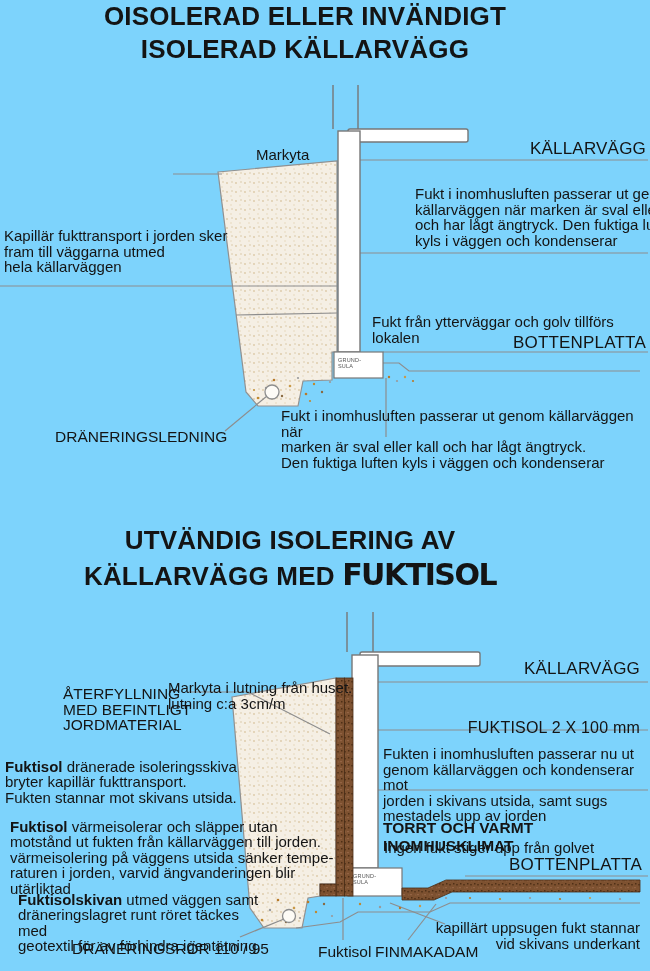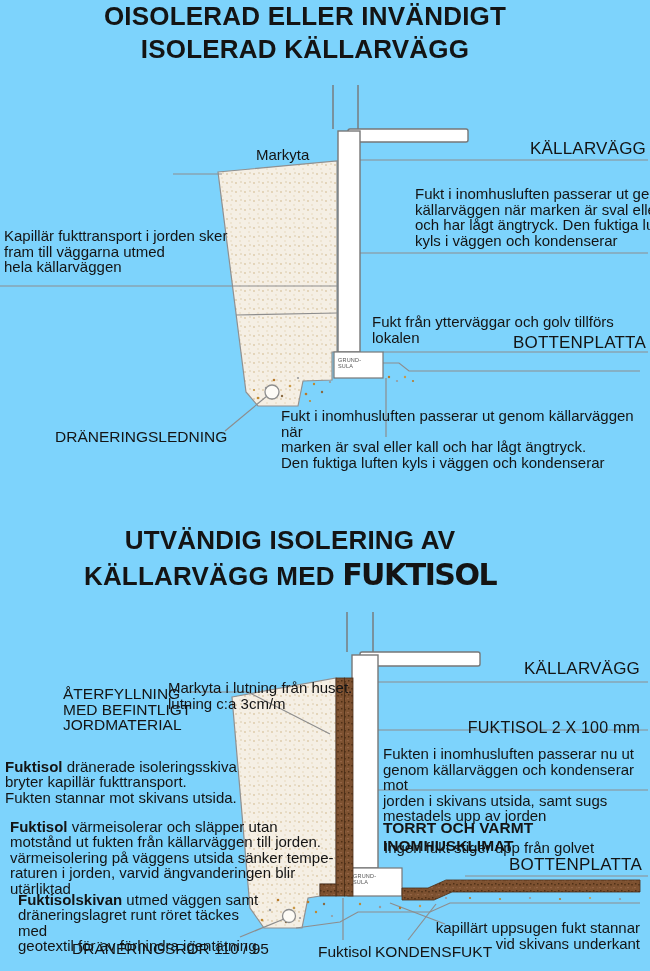--- a/index.html
+++ b/index.html
@@ -215,18 +215,18 @@
 
   <div class="abs big right" style="right:8px;top:856px;width:220px;">BOTTENPLATTA</div>
 
   <div class="abs grundsula pre" style="left:353px;top:873px;">GRUND-
 SULA</div>
 
   <div class="abs" style="left:72px;top:940px;font-size:15.5px;">DRÄNERINGSRÖR 110 / 95</div>
 
   <div class="abs" style="left:318px;top:943px;font-size:15.5px;">Fuktisol</div>
 
-  <div class="abs" style="left:375px;top:943px;font-size:15.5px;">KONDENSFUKT</div>
+  <div class="abs" style="left:375px;top:943px;font-size:15.5px;">FINMAKADAM</div>
 
   <div class="abs lbl pre right" style="right:10px;top:920px;width:230px;">kapillärt uppsugen fukt stannar
 vid skivans underkant</div>
 
 </div>
 
 </body></html>

